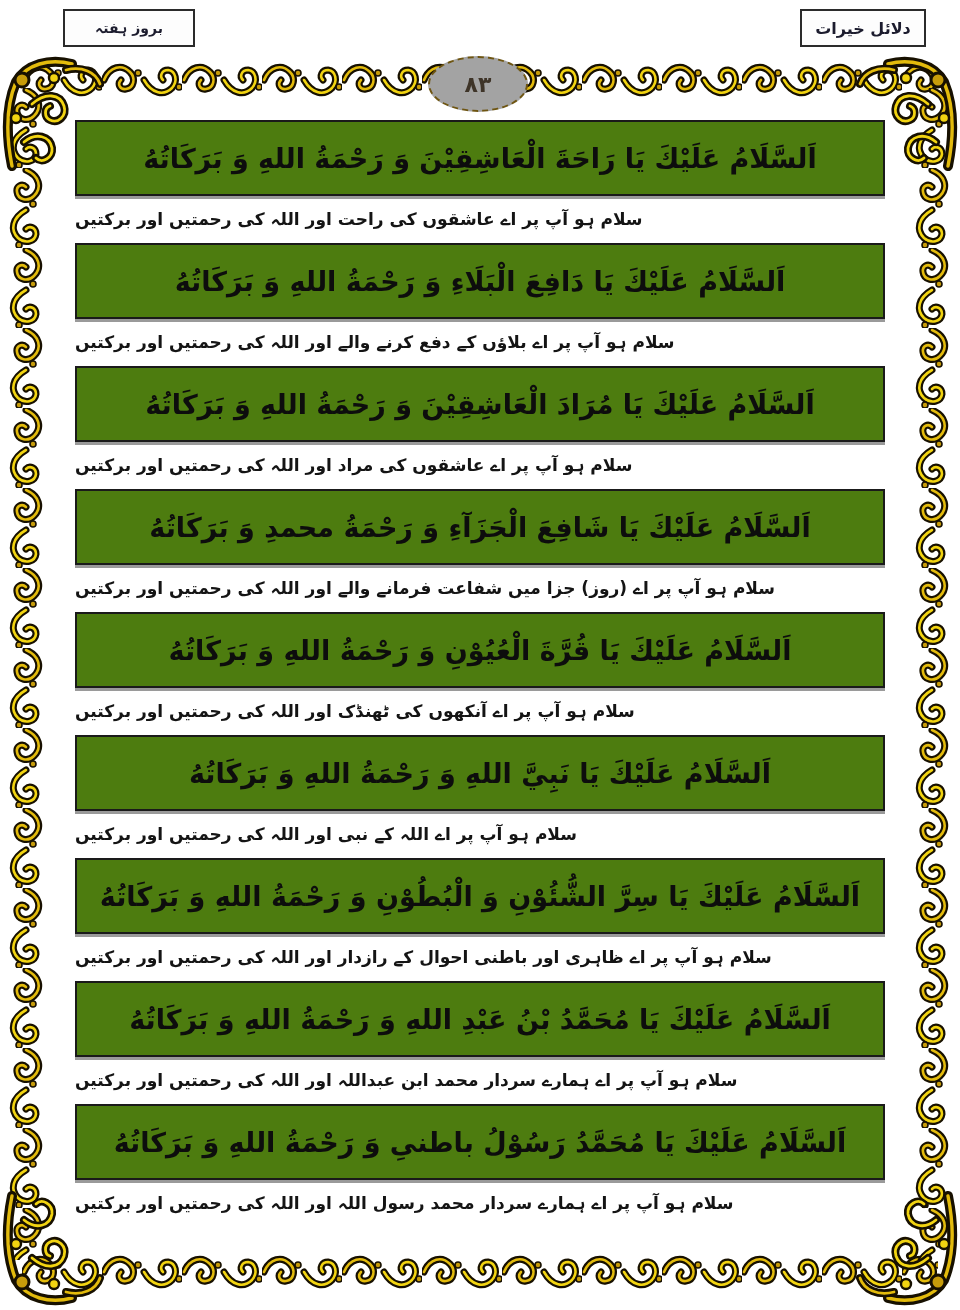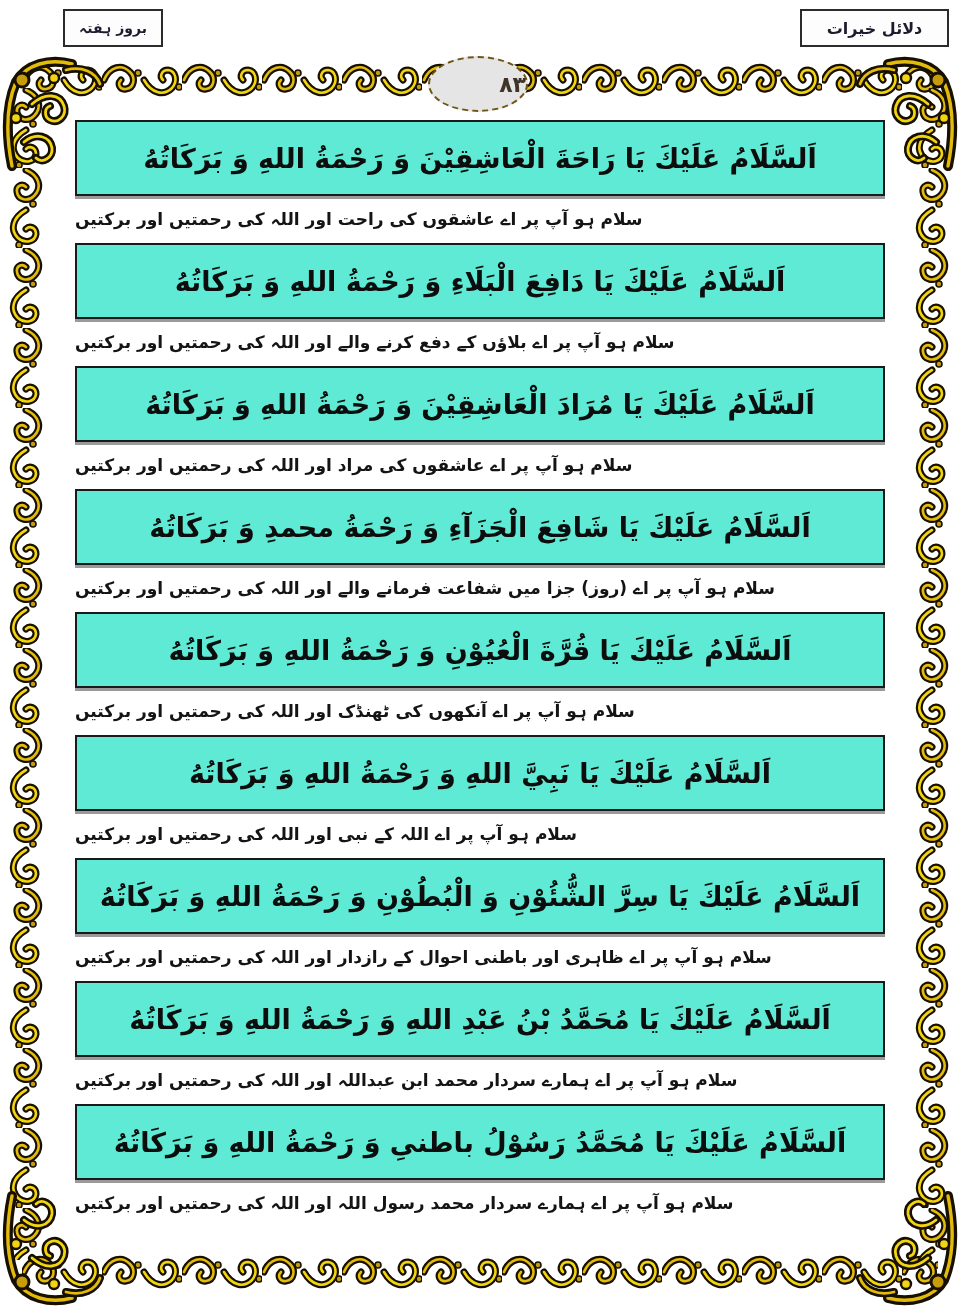--- a/index.html
+++ b/index.html
@@ -11,28 +11,28 @@
     overflow:hidden;
   }
   
   .hdr-box{
     position:absolute;top:9px;height:38px;
     border:2px solid #2b2b2b;background:#fdfdfd;
     display:flex;align-items:center;justify-content:center;
     box-sizing:border-box;
     font-weight:bold;color:#1c1c2e;
   }
-  .hdr-left{left:63px;width:100px;font-size:14px;}
-  .hdr-right{left:800px;width:149px;font-size:16px;}
+  .hdr-left{left:63px;width:132px;font-size:14px;}
+  .hdr-right{left:800px;width:126px;font-size:16px;}
   
   .page-num{
     position:absolute;left:428px;top:56px;width:100px;height:56px;
     border:2px dashed #6e5512;border-radius:50%;
-    background:#e5e5e5;z-index:5;
-    display:flex;align-items:center;justify-content:flex-end;
+    background:#a3a3a3;z-index:5;
+    display:flex;align-items:center;justify-content:center;
     font-size:22px;font-weight:bold;color:#3e3428;
     letter-spacing:6px;
     box-sizing:border-box;
   }
   
   .orn{position:absolute;z-index:2;}
   .orn-top{left:22px;top:60px;width:916px;height:42px;}
   .orn-bottom{left:22px;top:1252px;width:916px;height:42px;}
   .orn-left{left:6px;top:88px;width:42px;height:1172px;}
   .orn-right{left:912px;top:88px;width:42px;height:1172px;}
@@ -43,21 +43,21 @@
   .c-br{left:854px;top:1190px;transform:scale(-1,-1);}
   
   .content{
     position:absolute;left:75px;top:120px;width:810px;z-index:4;
   }
   .section{margin-bottom:2px;}
   .arabic-box{
     height:76px;
     border:2px solid #1a1a1a;
     box-shadow:0 3px 0 #9a9a9a;
-    background:#5eead4;
+    background:#4d7c0f;
     display:flex;align-items:center;justify-content:center;
     box-sizing:border-box;
     margin-bottom:1px;
   }
   .arabic-text{
     direction:rtl;unicode-bidi:embed;
     font-size:27px;font-weight:bold;color:#0d0d0d;
     white-space:nowrap;
     font-family:"DejaVu Sans", sans-serif;
   }

